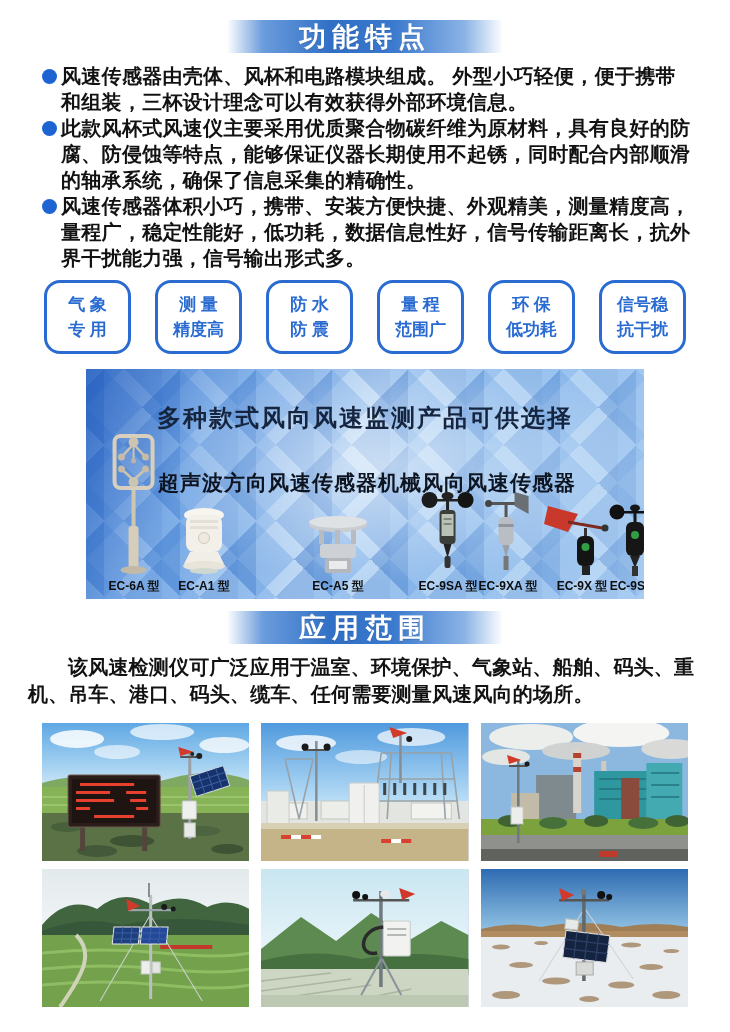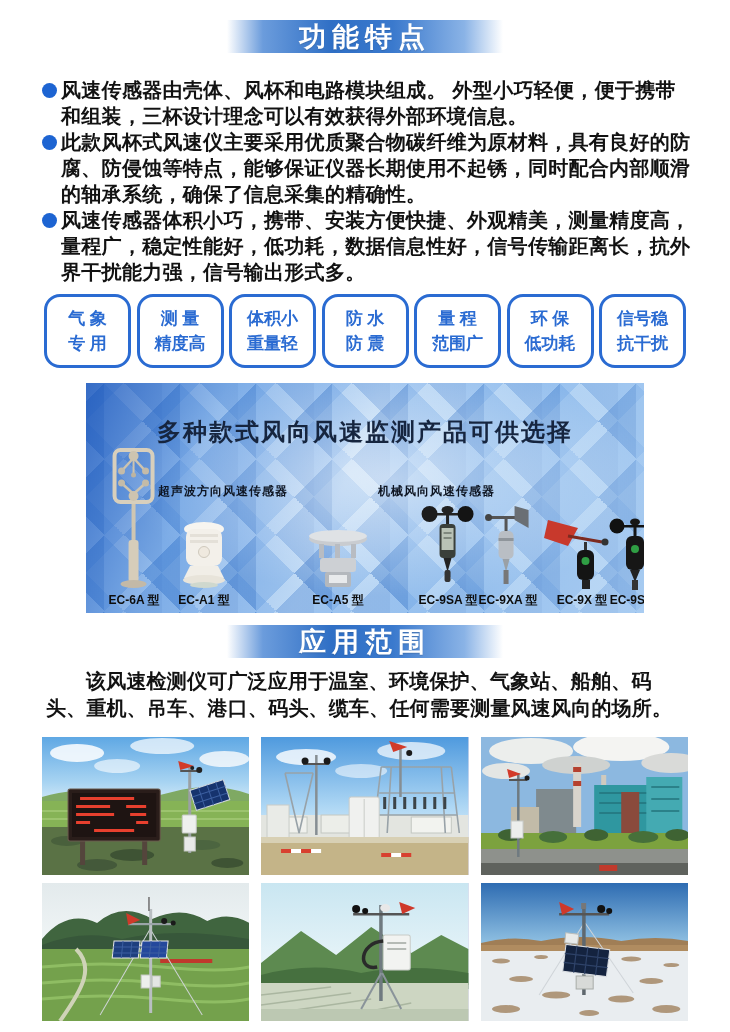--- a/index.html
+++ b/index.html
@@ -9,21 +9,21 @@
   
   .section-header{
     width:276px;height:33px;margin:0 auto;display:flex;align-items:center;justify-content:center;
     background:linear-gradient(90deg,rgba(150,190,235,0) 0%,#6b9cdc 13%,#2f6fc5 38%,#3a79cd 60%,#8ab3e6 86%,rgba(170,205,238,0) 100%);
   }
   .section-header .t{color:#fff;font-size:27px;font-weight:bold;letter-spacing:6px;text-shadow:0 1px 1px rgba(0,0,0,.15);}
   .hdr1{margin-top:20px;}
   .hdr2{margin-top:12px;}
 
   
-  .feature-list{margin:24px 38px 0 42px;}
+  .feature-list{margin:10px 38px 0 42px;}
   .feature-item{display:flex;align-items:flex-start;}
   .bullet-dot{flex:none;width:15px;height:15px;border-radius:50%;background:#1d64d2;margin:6px 4px 0 0;}
   .feature-text{margin:0;font-size:20px;line-height:26px;font-weight:bold;color:#121212;letter-spacing:.3px;}
 
   
   .badge-row{display:flex;justify-content:space-between;margin:9px 44px 0;}
   .badge{box-sizing:border-box;width:87px;height:74px;border:3px solid #2a6bd2;border-radius:16px;
     display:flex;flex-direction:column;align-items:center;justify-content:center;
     color:#2a6bd2;font-weight:bold;font-size:17px;line-height:25px;white-space:nowrap;}
 
@@ -31,27 +31,27 @@
   .product-banner{position:relative;width:558px;height:230px;margin:15px auto 0;overflow:hidden;}
   .mosaic-bg{position:absolute;inset:0;
     background:
       linear-gradient(112deg,rgba(26,84,186,.78) 0%,rgba(80,140,220,.38) 22%,rgba(255,255,255,.06) 46%,rgba(150,195,240,.22) 68%,rgba(186,216,245,.5) 100%),
       radial-gradient(ellipse at 55% 42%,rgba(255,255,255,.55),rgba(255,255,255,0) 62%),
       conic-gradient(from 45deg at 50% 50%,rgba(47,111,197,.5) 0 25%,rgba(255,255,255,0) 0 50%,rgba(98,156,224,.42) 0 75%,rgba(255,255,255,0) 0) 18px 0/76px 76px,
       conic-gradient(from 225deg at 50% 50%,rgba(125,173,233,.55) 0 25%,rgba(255,255,255,0) 0 50%,rgba(66,126,208,.38) 0 75%,rgba(255,255,255,0) 0) 0 38px/76px 76px,
       #b9d6f4;}
   .banner-title{position:absolute;top:33px;left:0;width:100%;text-align:center;
     font-size:24px;font-weight:bold;color:#16253f;letter-spacing:2px;}
-  .group-label{position:absolute;top:100px;font-size:12px;font-weight:bold;color:#0e1522;letter-spacing:1px;}
+  .group-label{position:absolute;top:100px;font-size:21px;font-weight:bold;color:#0e1522;letter-spacing:1px;}
   .group-left{left:72px;} .group-right{left:292px;}
   .product{position:absolute;bottom:4px;display:flex;flex-direction:column;align-items:center;transform:translateX(-50%);}
   .product .model{margin-top:2px;font-size:12px;font-weight:bold;color:#0d0d0d;white-space:nowrap;}
 
   
-  .app-text{margin:10px 46px 0;font-size:20px;line-height:27px;font-weight:bold;color:#121212;text-indent:2em;letter-spacing:.2px;font-family:Liberation Serif, serif;}
+  .app-text{margin:10px 28px 0;font-size:20px;line-height:27px;font-weight:bold;color:#121212;text-indent:2em;letter-spacing:.2px;font-family:Liberation Serif, serif;}
 
   
   .photo-grid{display:grid;grid-template-columns:repeat(3,1fr);gap:8px 12px;margin:15px 42px 0;}
   .photo{position:relative;height:138px;overflow:hidden;background:#dde;}
   .photo svg{display:block;width:100%;height:100%;}
 </style>
 </head>
 <body>
 
 <div class="page">
@@ -76,24 +76,20 @@
   </div>
 
   <div class="badge-row">
     <div class="badge">
       <span>气 象</span>
       <span>专 用</span>
     </div>
     <div class="badge">
       <span>测 量</span>
       <span>精度高</span>
-    </div>
-    <div class="badge">
-      <span>体积小</span>
-      <span>重量轻</span>
     </div>
     <div class="badge">
       <span>防 水</span>
       <span>防 震</span>
     </div>
     <div class="badge">
       <span>量 程</span>
       <span>范围广</span>
     </div>
     <div class="badge">

